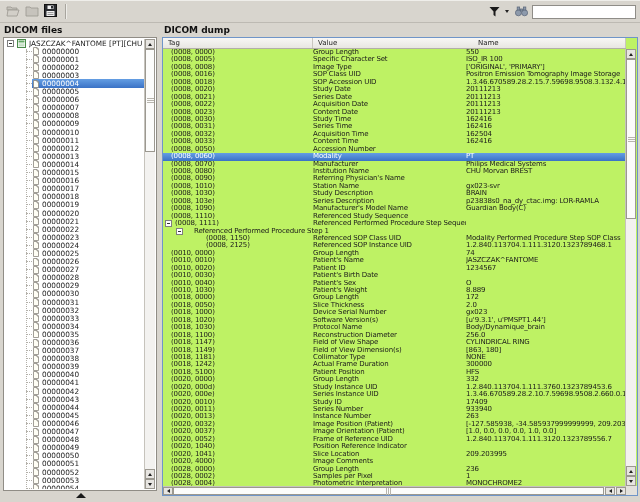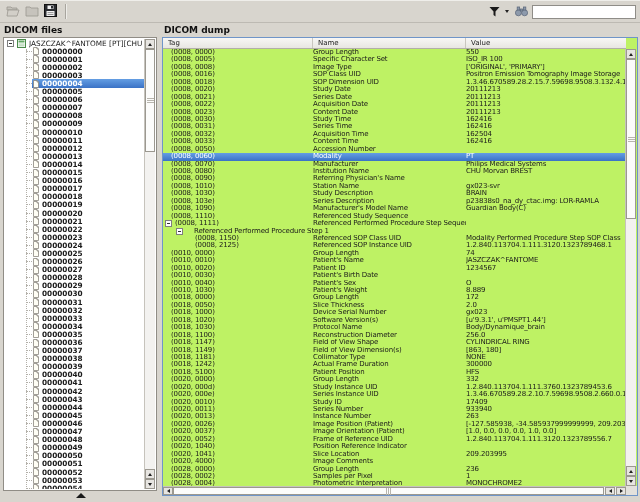--- a/index.html
+++ b/index.html
@@ -22,21 +22,21 @@
   .seclabel{position:absolute;top:24px;font-size:9px;font-weight:bold;color:#111;}
   .lbl-files{left:4px}.lbl-dump{left:164px}
   
   .filespanel{position:absolute;left:3px;top:36px;width:154px;height:454px;background:#fff;
     border:1px solid #908d86;box-sizing:border-box;}
   .treearea{position:absolute;left:1px;top:1px;bottom:1px;right:12px;overflow:hidden;font-size:7.3px;}
   .tree-vline{position:absolute;left:21px;top:10px;height:442px;border-left:1px dotted #b3b0a9;}
   .tree-row{height:8.1px;display:flex;align-items:center;white-space:nowrap;position:relative;}
   .tree-row .stub{width:6px;height:0;border-top:1px dotted #b3b0a9;margin-left:21px;flex:none;}
   .rootrow{padding-left:2px;}
-  .hl{display:flex;align-items:center;height:8.1px;padding:0 2px 0 1px;flex:1;min-width:0;overflow:hidden;font-weight:bold;}
+  .hl{display:flex;align-items:center;height:8.1px;padding:0 2px 0 1px;flex:1;min-width:0;overflow:hidden;}
   .hl.sel{background:linear-gradient(#649ee3,#3a72c6);color:#fff;}
   .tlabel{overflow:hidden;text-overflow:clip;}
   .expander{width:7px;height:7px;border:1px solid #7e7e7e;background:#fff;display:inline-flex;
     align-items:center;justify-content:center;flex:none;box-sizing:border-box;margin-right:3px;}
   .expander::after{content:"";width:3px;height:1px;background:#333;}
   .ricon,.ficon{flex:none;margin-right:3px;display:inline-flex;}
   
   .vscroll{position:absolute;top:1px;bottom:1px;right:1px;width:11px;background:#f3f2f0;
     border-left:1px solid #c6c3bc;box-sizing:border-box;}
   .sbtn{position:absolute;left:0;right:0;height:10px;background:#e7e5e1;border:1px solid #9b9890;
@@ -61,21 +61,21 @@
   .thcell{padding-left:5px;border-right:1px solid #c9c6bf;box-sizing:border-box;display:flex;align-items:center;overflow:hidden;}
   .th-tag{width:150px;flex:none}.th-name{width:153px;flex:none}.th-val{flex:1;border-right:none}
   .tbody{position:absolute;left:0;right:11px;top:11px;bottom:9px;overflow:hidden;}
   .trow{height:7.44px;display:flex;align-items:center;font-size:7px;line-height:7.4px;
     letter-spacing:-0.15px;white-space:nowrap;}
   .trow.sel{background:linear-gradient(#649ee3,#3a72c6);color:#fff;}
   .c-tag{width:150px;flex:none;overflow:hidden;padding-left:8px;box-sizing:border-box;display:flex;align-items:center;}
   .c-tag.hasexp{padding-left:2px;}
   .c-name{width:153px;flex:none;overflow:hidden;}
   .c-val{flex:1;overflow:hidden;}
-  .trow.lvl2 .c-tag{padding-left:32px;text-align:right;}
+  .trow.lvl2 .c-tag{padding-left:43px;text-align:right;}
   .trow.group{padding-left:13px;}
   .trow .gtext{overflow:hidden;padding-left:8px;}
   .trow .expander{width:7px;height:7px;margin-right:3px;}
   .hscroll{position:absolute;left:0;right:11px;bottom:0;height:9px;background:#f3f2f0;
     border-top:1px solid #c6c3bc;box-sizing:border-box;}
   .hbtn{position:absolute;top:0;bottom:0;width:10px;background:#e7e5e1;border:1px solid #9b9890;
     box-sizing:border-box;display:flex;align-items:center;justify-content:center;}
   .hthumb{position:absolute;top:0;bottom:0;background:#fcfcfb;border:1px solid #9b9890;box-sizing:border-box;
     display:flex;align-items:center;justify-content:center;}
   .sbcorner{position:absolute;right:0;bottom:0;width:11px;height:9px;background:#e3e1dc;}
@@ -832,22 +832,22 @@
         <span class="arr-dn"></span>
       </div>
   </div>
 </div>
 
 <div class="collapse-tri"></div>
 
 <div class="dumppanel">
   <div class="thead">
     <div class="thcell th-tag">Tag</div>
+    <div class="thcell th-val">Value</div>
     <div class="thcell th-name">Name</div>
-    <div class="thcell th-val">Value</div>
   </div>
   <div class="tbody">
       <div class="trow">
         <div class="c-tag">
           <span>(0008, 0000)</span>
         </div>
         <div class="c-name">Group Length</div>
         <div class="c-val">550</div>
       </div>
       <div class="trow">
@@ -868,21 +868,21 @@
         <div class="c-tag">
           <span>(0008, 0016)</span>
         </div>
         <div class="c-name">SOP Class UID</div>
         <div class="c-val">Positron Emission Tomography Image Storage</div>
       </div>
       <div class="trow">
         <div class="c-tag">
           <span>(0008, 0018)</span>
         </div>
-        <div class="c-name">SOP Dimension UID</div>
+        <div class="c-name">SOP Accession UID</div>
         <div class="c-val">1.3.46.670589.28.2.15.7.59698.9508.3.132.4.132379</div>
       </div>
       <div class="trow">
         <div class="c-tag">
           <span>(0008, 0020)</span>
         </div>
         <div class="c-name">Study Date</div>
         <div class="c-val">20111213</div>
       </div>
       <div class="trow">
@@ -1186,21 +1186,21 @@
       </div>
       <div class="trow">
         <div class="c-tag">
           <span>(0020, 0013)</span>
         </div>
         <div class="c-name">Instance Number</div>
         <div class="c-val">263</div>
       </div>
       <div class="trow">
         <div class="c-tag">
-          <span>(0020, 0026)</span>
+          <span>(0020, 0032)</span>
         </div>
         <div class="c-name">Image Position (Patient)</div>
         <div class="c-val">[-127.585938, -34.585937999999999, 209.2039949</div>
       </div>
       <div class="trow">
         <div class="c-tag">
           <span>(0020, 0037)</span>
         </div>
         <div class="c-name">Image Orientation (Patient)</div>
         <div class="c-val">[1.0, 0.0, 0.0, 0.0, 1.0, 0.0]</div>

